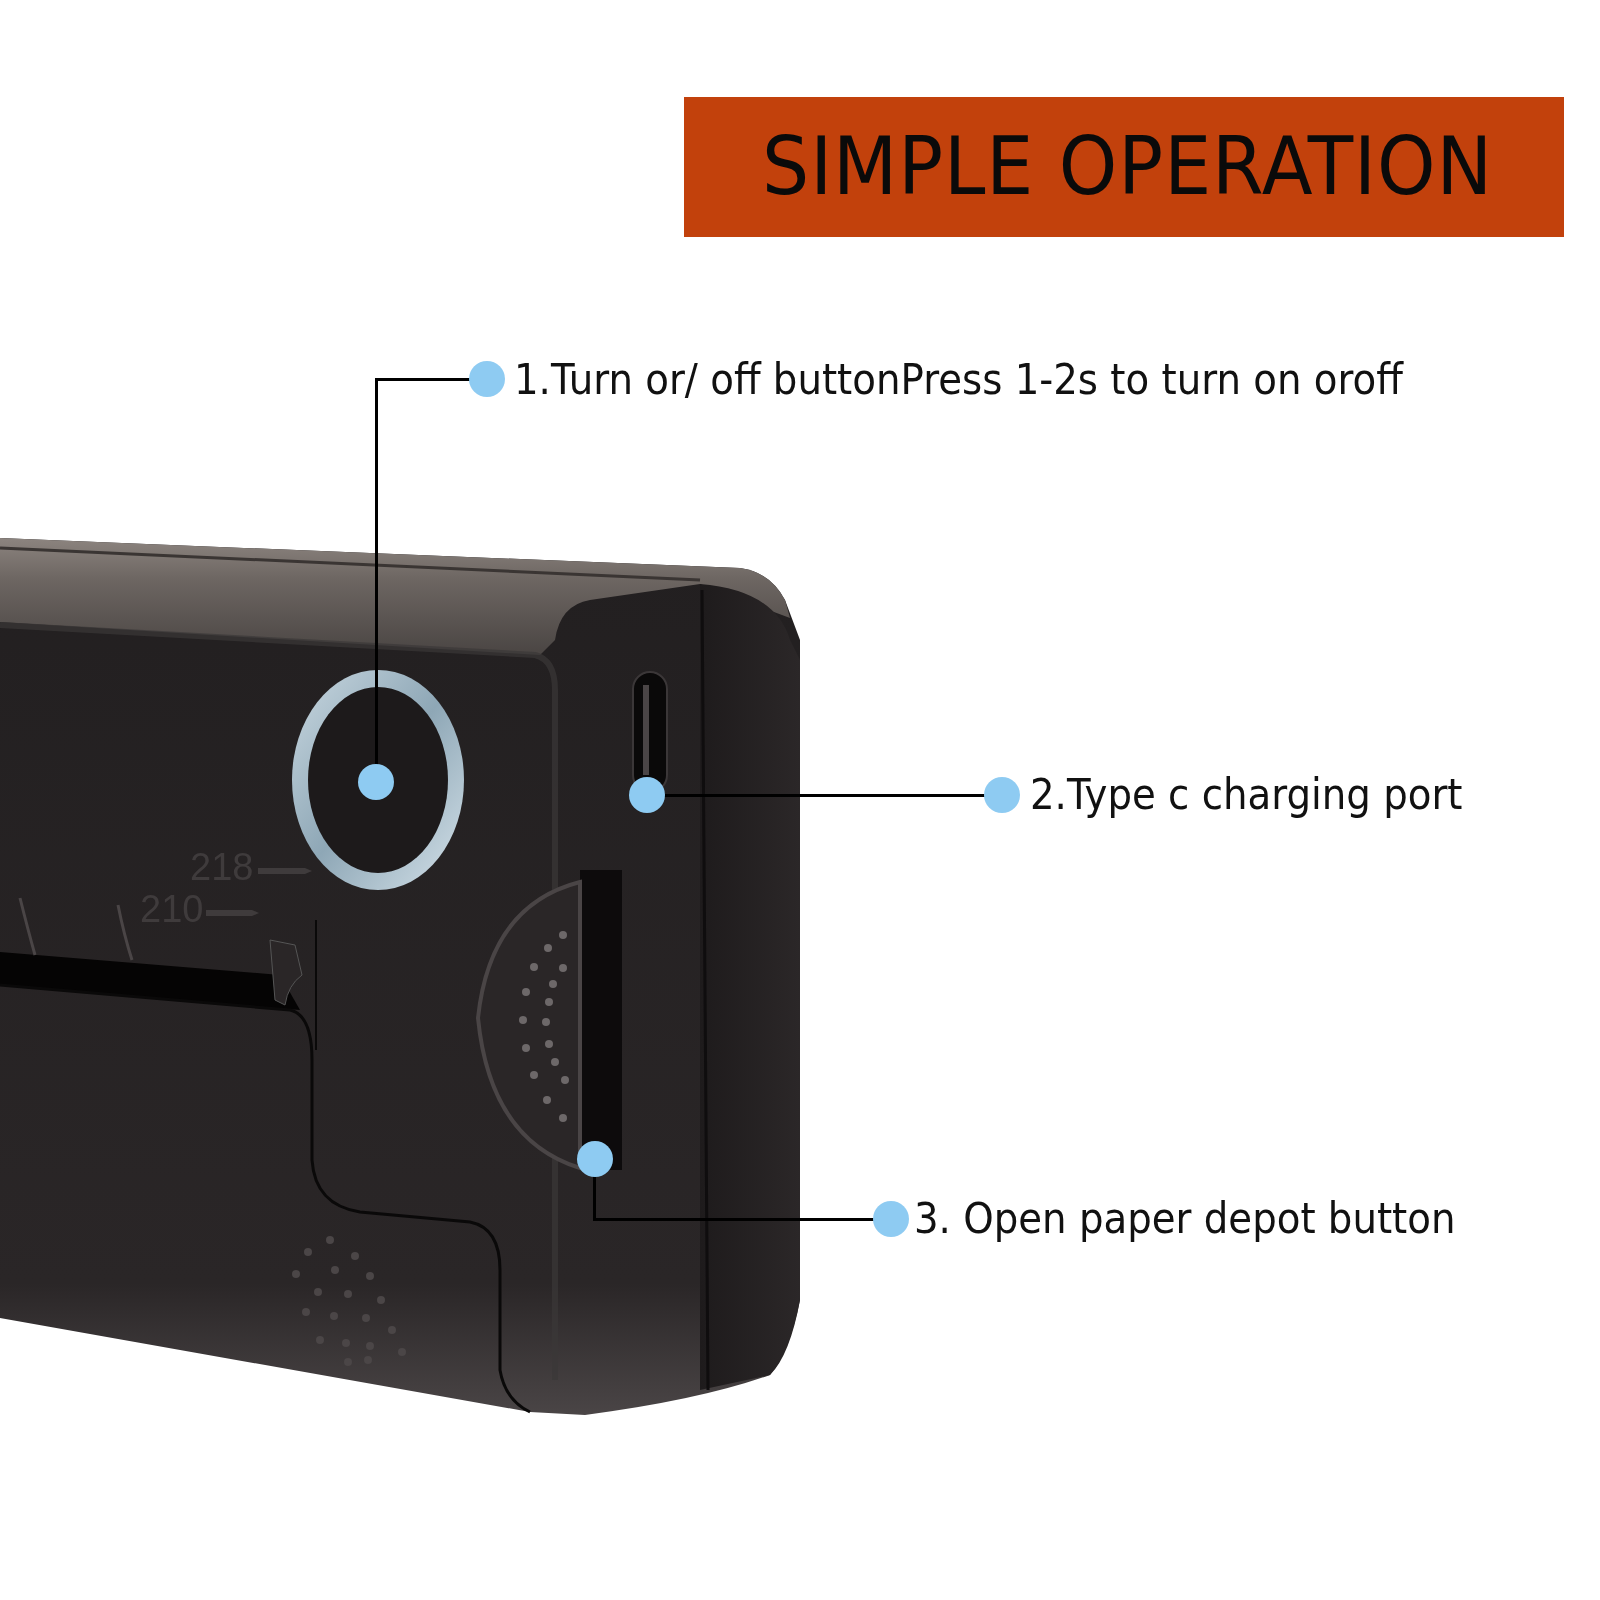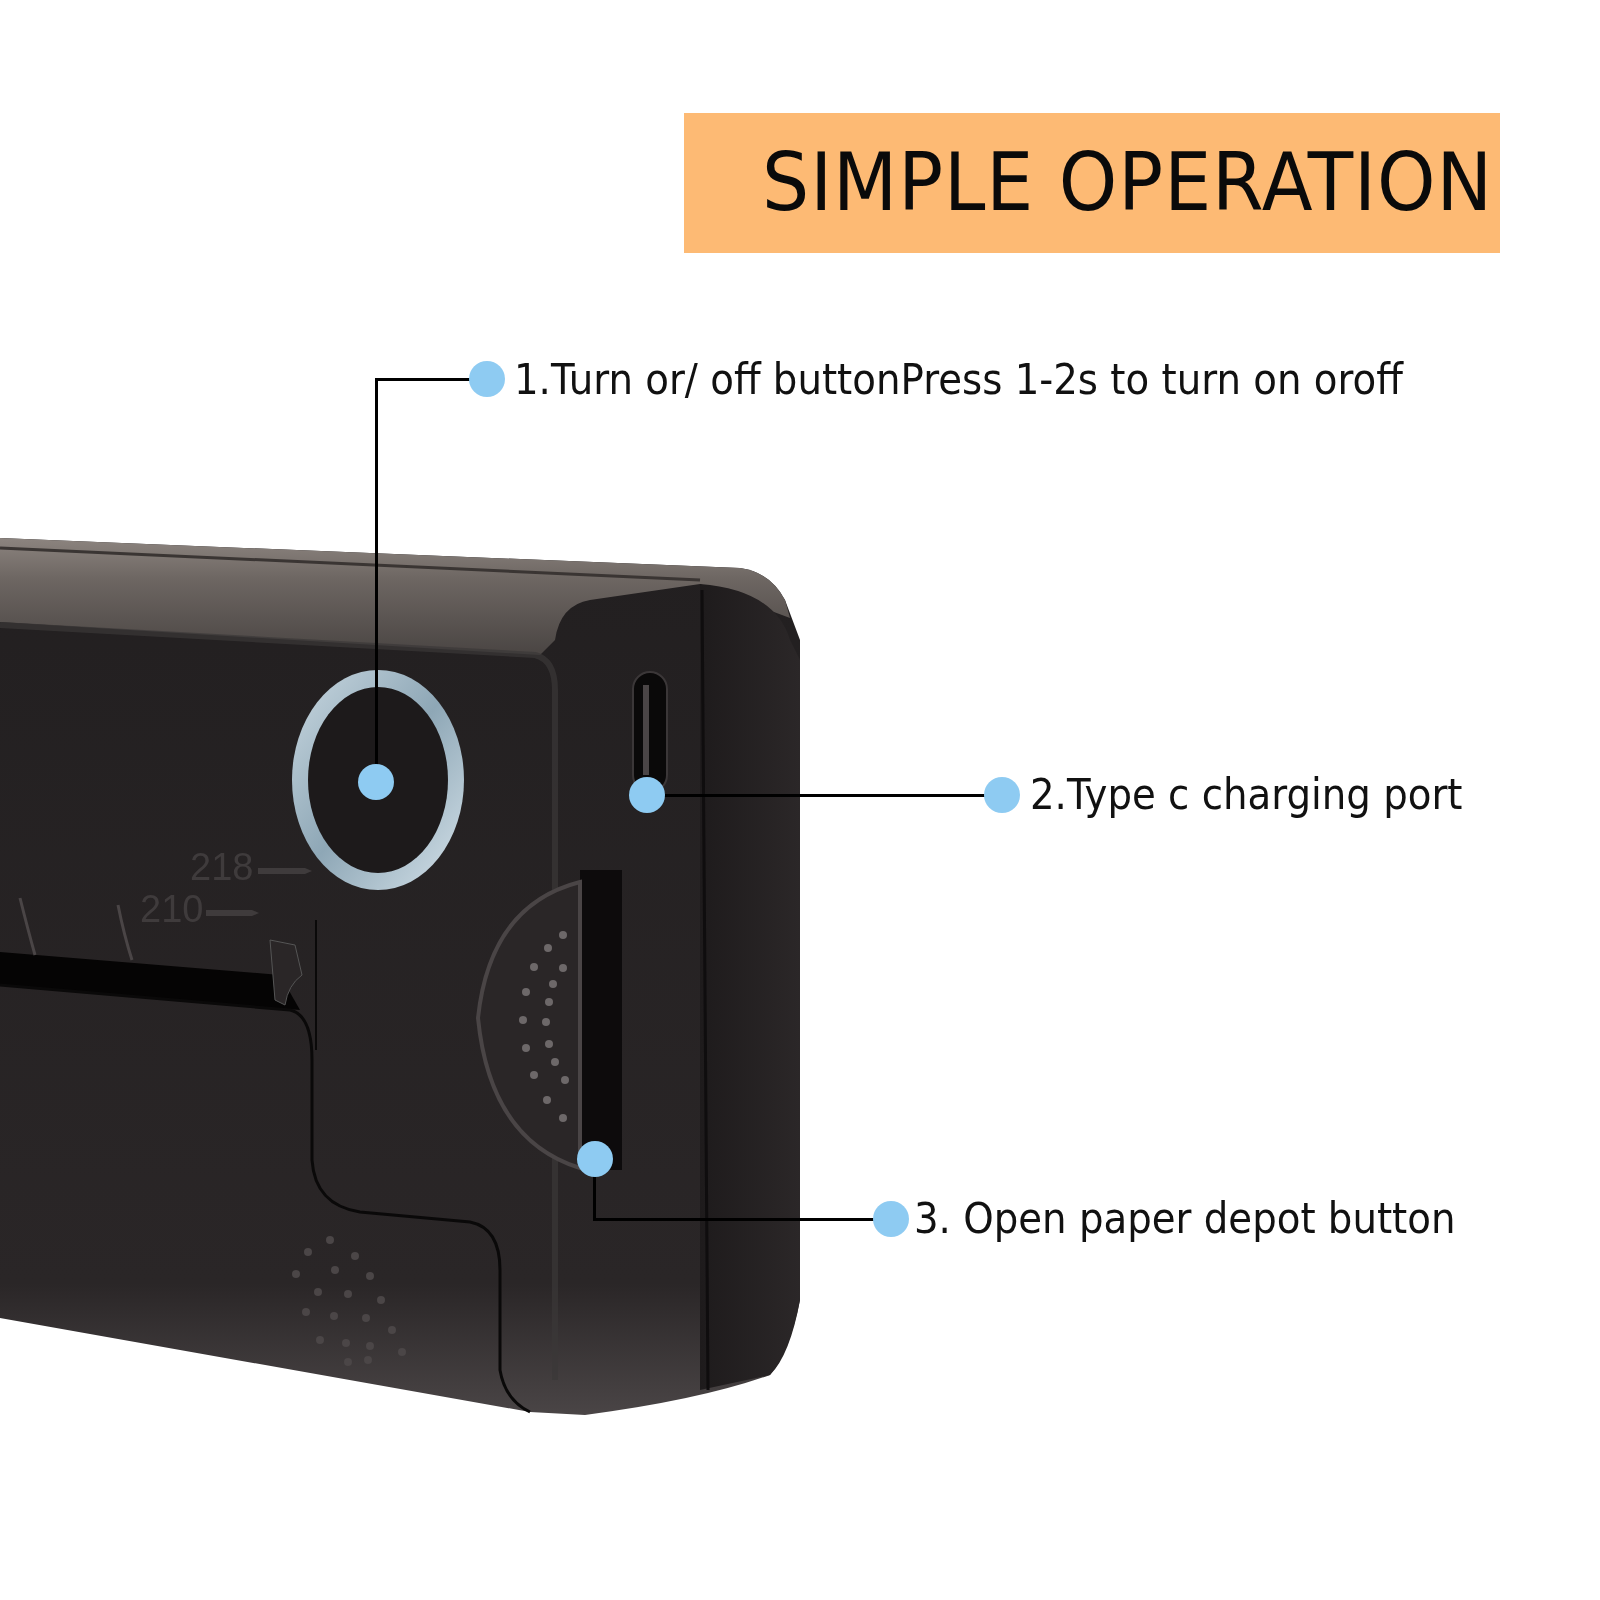--- a/index.html
+++ b/index.html
@@ -1,19 +1,19 @@
 <!DOCTYPE html>
 <html><head>
 <meta charset="utf-8">
 <style>
   html, body { margin:0; padding:0; background:#ffffff; }
   body { width:1600px; height:1600px; position:relative; overflow:hidden;
          font-family:"DejaVu Sans", sans-serif; }
-  .banner { position:absolute; left:684px; top:113px; width:816px; height:140px;
-            background:#fdba74; }
+  .banner { position:absolute; left:684px; top:97px; width:880px; height:140px;
+            background:#c2410c; }
   .banner-title { position:absolute; left:78px; top:22px; font-size:80px; line-height:96px;
                   color:#0a0a0a; letter-spacing:1px; transform:scaleX(0.93); transform-origin:left center;
                   white-space:nowrap; }
   .product { position:absolute; left:0; top:0; width:1600px; height:1600px; }
   .callout-text { position:absolute; color:#111; font-size:43px; line-height:52px; white-space:nowrap;
                   transform:scaleX(0.9); transform-origin:left center; }
   .dot { position:absolute; width:36px; height:36px; border-radius:50%; background:#8ecbf2; }
   .line { position:absolute; background:#000; }
 </style>
 </head>

